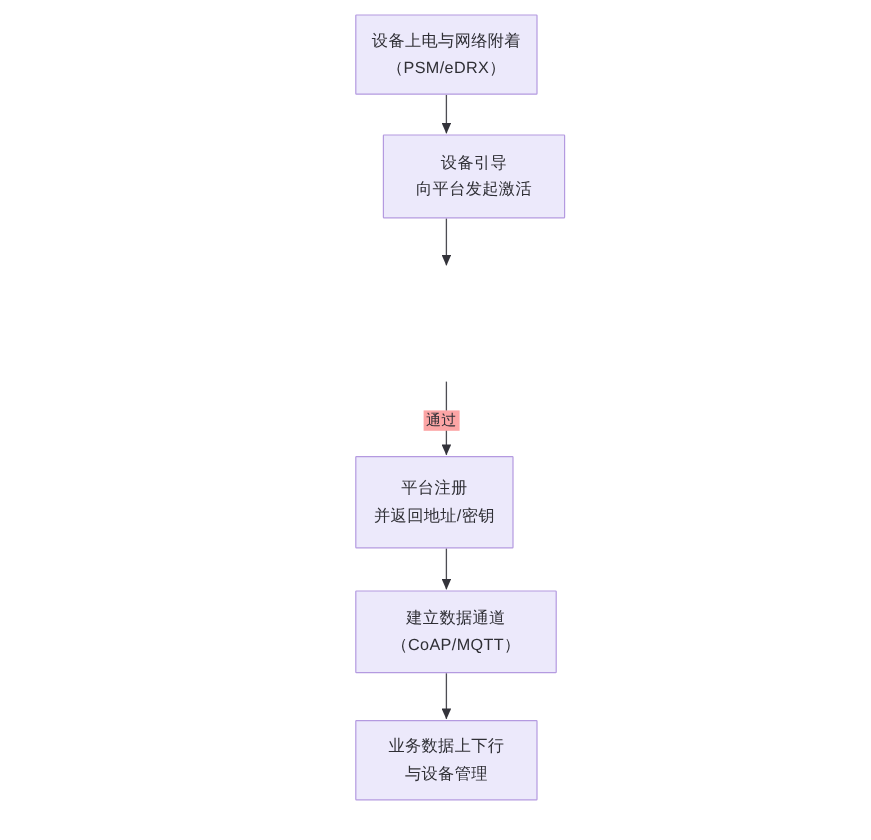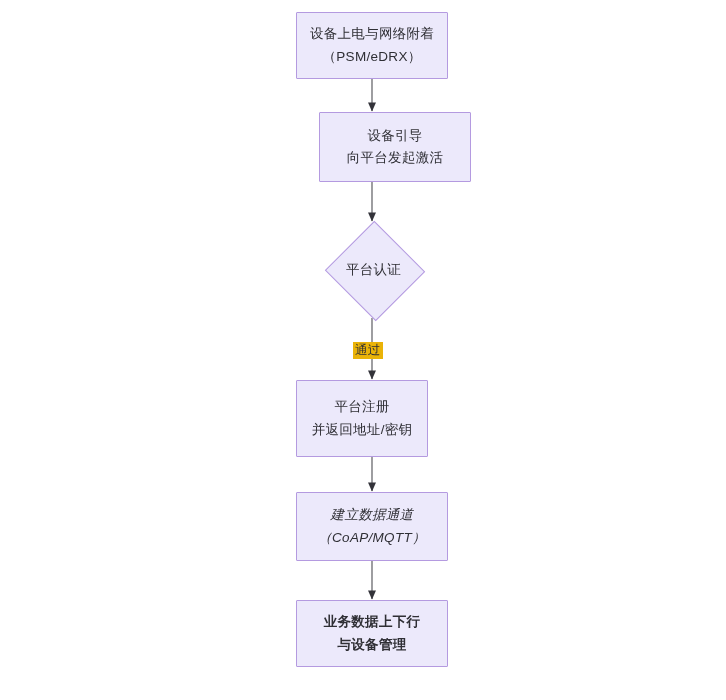--- a/index.html
+++ b/index.html
@@ -79,21 +79,21 @@
     color: #2f2f35;
     font-size: 13.5px;
     line-height: 1.6;
     text-align: center;
     white-space: pre-line;
     letter-spacing: 0.3px;
   }
 
   .edge-label {
     position: absolute;
-    background: #eab308;
+    background: #fca5a5;
     color: #2f2f35;
     font-size: 12.5px;
     line-height: 1.2;
     padding: 1px 2px;
     text-align: center;
     white-space: nowrap;
     letter-spacing: 0.3px;
   }
 </style>
 </head>
@@ -122,35 +122,31 @@
   <div class="node node-box" style="left:296px; top:12px; width:152px; height:67px;">
     <span class="node-label">设备上电与网络附着
 （PSM/eDRX）</span>
   </div>
 
   <div class="node node-box" style="left:296px; top:112px; width:152px; height:70px;margin-left:23px;">
     <span class="node-label">设备引导
 向平台发起激活</span>
   </div>
 
-  <div class="node-diamond-wrap" style="left:324px; top:222px; width:99px; height:96px;">
-    <div class="node-diamond-shape"></div>
-    <span class="node-diamond-label">平台认证</span>
-  </div>
 
   <div class="node node-box" style="left:296px; top:380px; width:132px; height:77px;">
     <span class="node-label">平台注册
 并返回地址/密钥</span>
   </div>
 
-  <div class="node node-box" style="left:296px; top:492px; width:152px; height:69px;font-style:italic;">
+  <div class="node node-box" style="left:296px; top:492px; width:168px; height:69px;">
     <span class="node-label">建立数据通道
 （CoAP/MQTT）</span>
   </div>
 
-  <div class="node node-box" style="left:296px; top:600px; width:152px; height:67px;font-weight:bold;">
+  <div class="node node-box" style="left:296px; top:600px; width:152px; height:67px;">
     <span class="node-label">业务数据上下行
 与设备管理</span>
   </div>
 
   <div class="edge-label" style="left:353px; top:342px;">通过</div>
 
 </div>
 
 </body></html>

